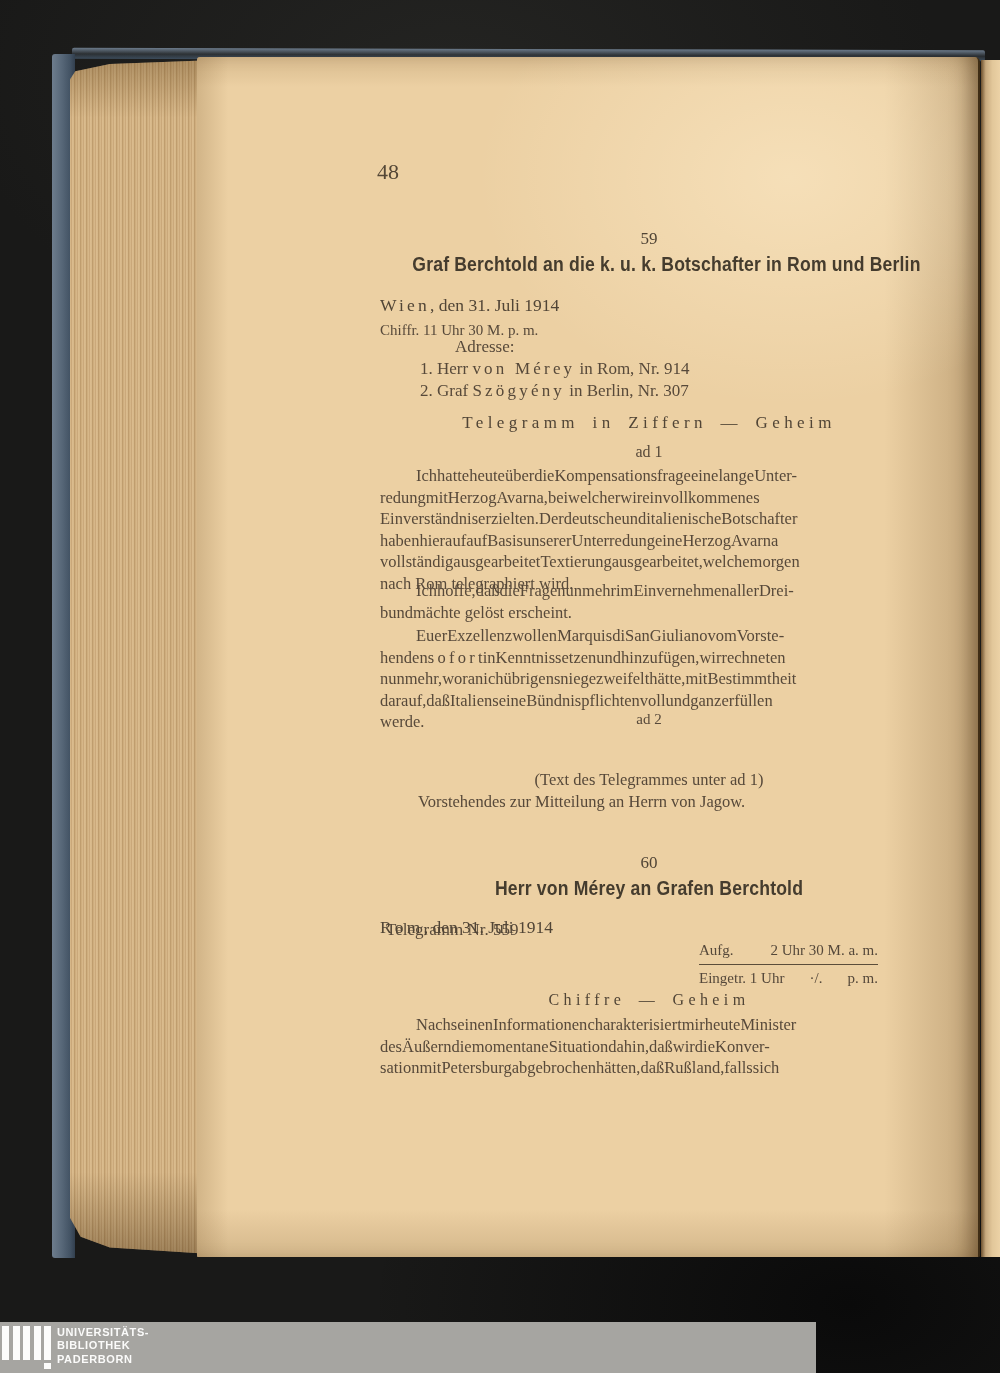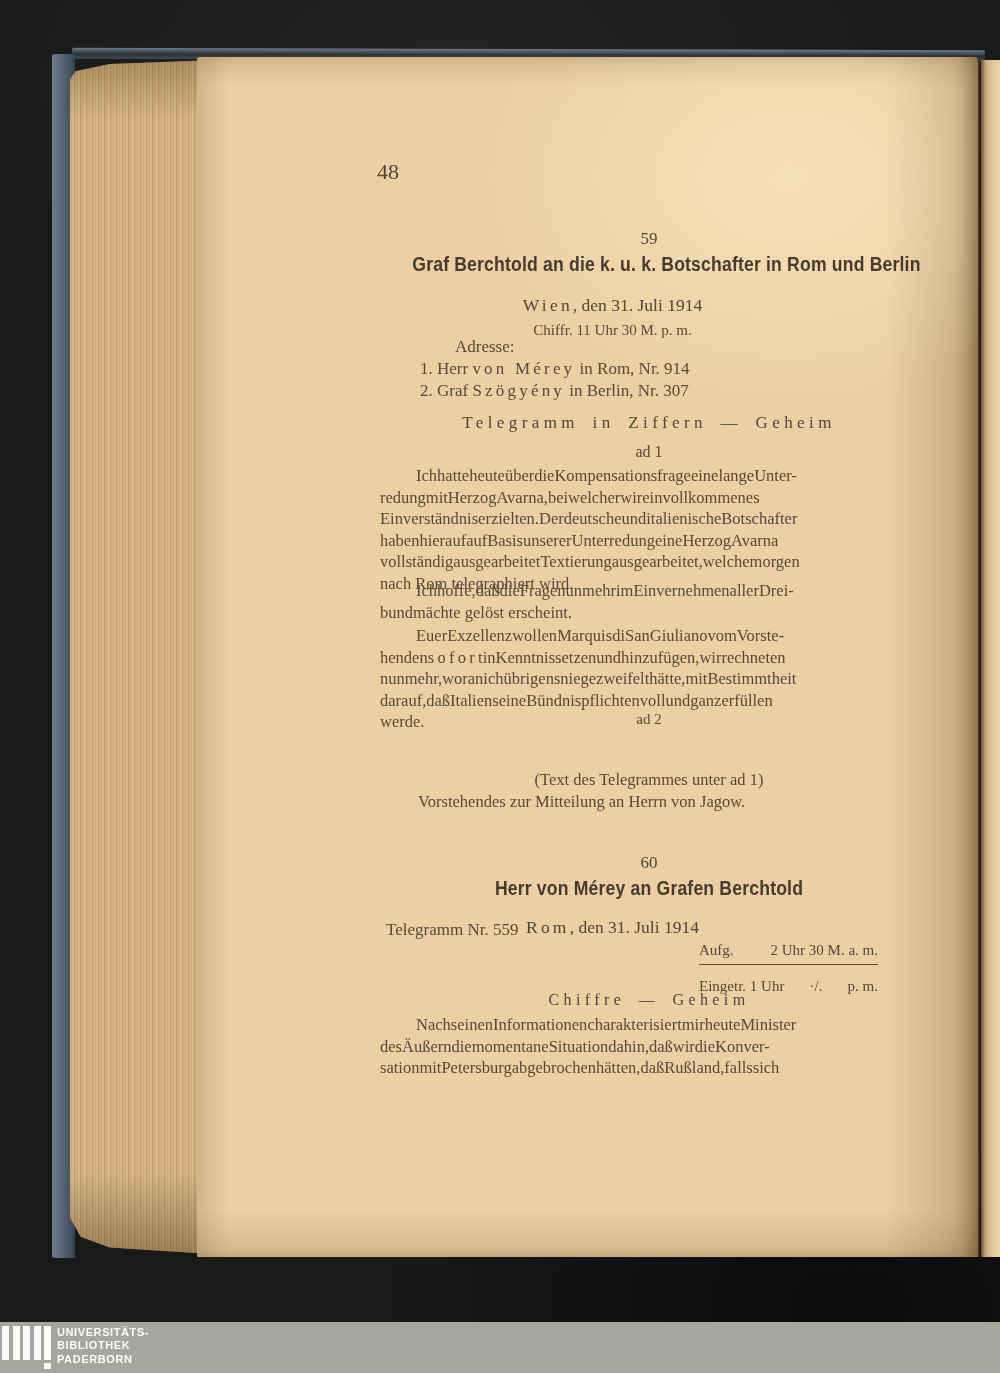--- a/index.html
+++ b/index.html
@@ -28,45 +28,45 @@
     background:
       radial-gradient(ellipse 520px 380px at 76% 10%, rgba(255,238,205,.5) 0%, rgba(255,238,205,0) 60%),
       linear-gradient(90deg, rgba(116,82,38,.22) 0%, rgba(116,82,38,0) 4%, rgba(116,82,38,0) 88%, rgba(100,68,28,.3) 100%),
       linear-gradient(180deg, rgba(112,78,34,.16) 0%, rgba(112,78,34,0) 2.5%, rgba(112,78,34,0) 96%, rgba(100,68,28,.18) 100%),
       #ecd0a3;
     box-shadow:inset -16px 0 20px -10px rgba(58,34,8,.5);
     border-right:2px solid #3f2d15;}
   .page-next{position:absolute;left:981px;top:60px;width:19px;height:1197px;
     background:linear-gradient(90deg,#6b4f2e 0%,#c7a97e 25%,#e2c79a 60%,#ecd2a6 100%);}
   
-  .stamp{position:absolute;left:0;top:1322px;width:1000px;height:51px;background:#a6a5a1;}
+  .stamp{position:absolute;left:0;top:1322px;width:816px;height:51px;background:#a6a5a1;}
   .stamp .bar{position:absolute;top:4px;width:7px;height:34px;background:#fcfcfb;}
   .stamp .dot{position:absolute;top:41px;width:7px;height:6px;background:#fcfcfb;}
   .stamp-text{position:absolute;left:57px;top:4px;color:#fbfbfa;
     font:700 11px/13.4px "Liberation Sans",sans-serif;letter-spacing:.6px;}
   
   .txt{position:absolute;color:#57493a;font-size:16.5px;line-height:21.5px;}
   .block{left:380px;width:538px;}
   .center{text-align:center;}
-  .right-block{left:364px;width:497px;text-align:center;}
+  .right-block{left:380px;width:497px;text-align:left;}
   .pline{white-space:nowrap;}
   .jline{display:flex;white-space:nowrap;height:21.5px;}
   .jline.indent{padding-left:36px;}
   .noj{height:21.5px;}
   .ls{letter-spacing:3.2px;}
   .spread{letter-spacing:4.4px;word-spacing:5px;color:#514536;}
   .doc-num{font-size:17px;color:#514536;}
   .doc-title{font:700 20px "Liberation Sans",sans-serif;color:#453c2e;
     transform:scaleX(.88);transform-origin:50% 0;white-space:nowrap;letter-spacing:.2px;}
   .dateline{font-size:17.5px;color:#514536;}
   .small{font-size:15px;}
   .timetable{left:699px;width:179px;font-size:15px;color:#55483a;}
   .timetable .row{display:flex;justify-content:space-between;}
   .timetable .row1{padding-bottom:2px;border-bottom:1.5px solid #5b4d3a;}
-  .timetable .row2{padding-top:3px;margin-top:8px;}
+  .timetable .row2{padding-top:3px;}
 </style>
 </head>
 <body>
 
 <div class="stage">
 
   <div class="cover-top"></div>
   <div class="cover-left"></div>
   <div class="page-stack"></div>
   <div class="page-main"></div>

